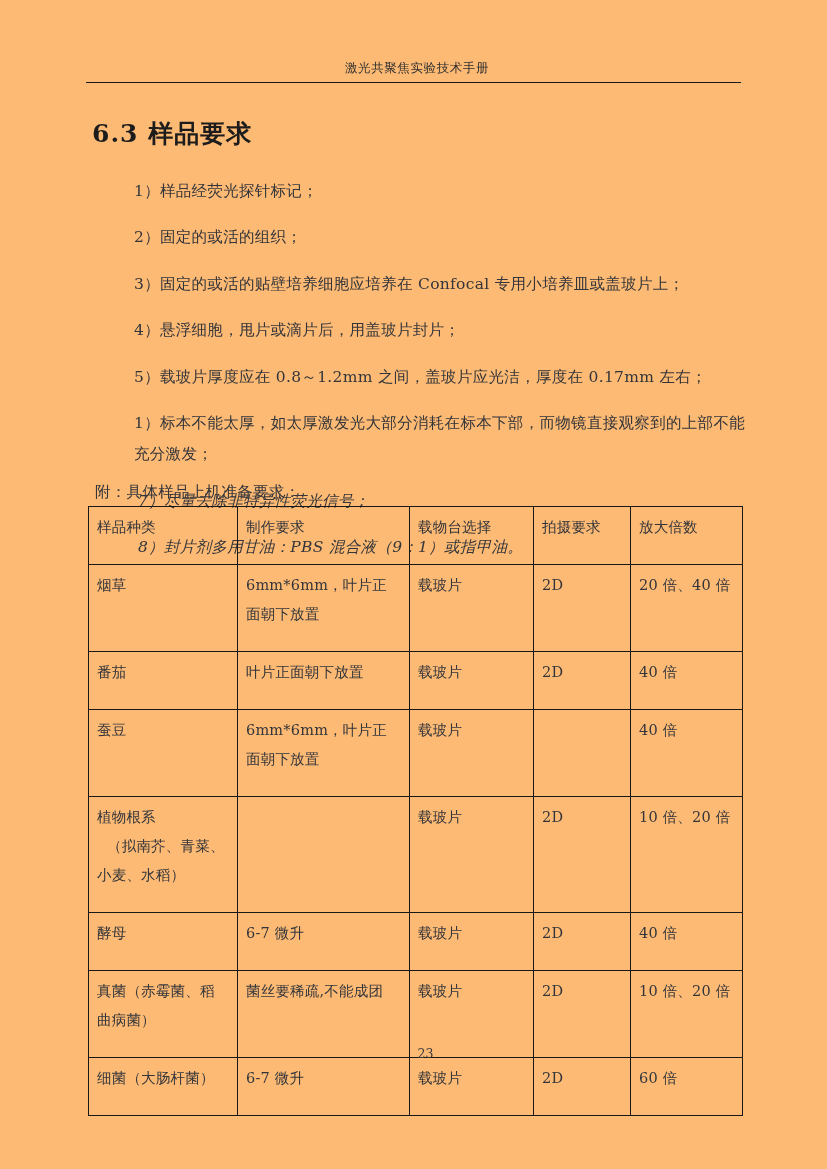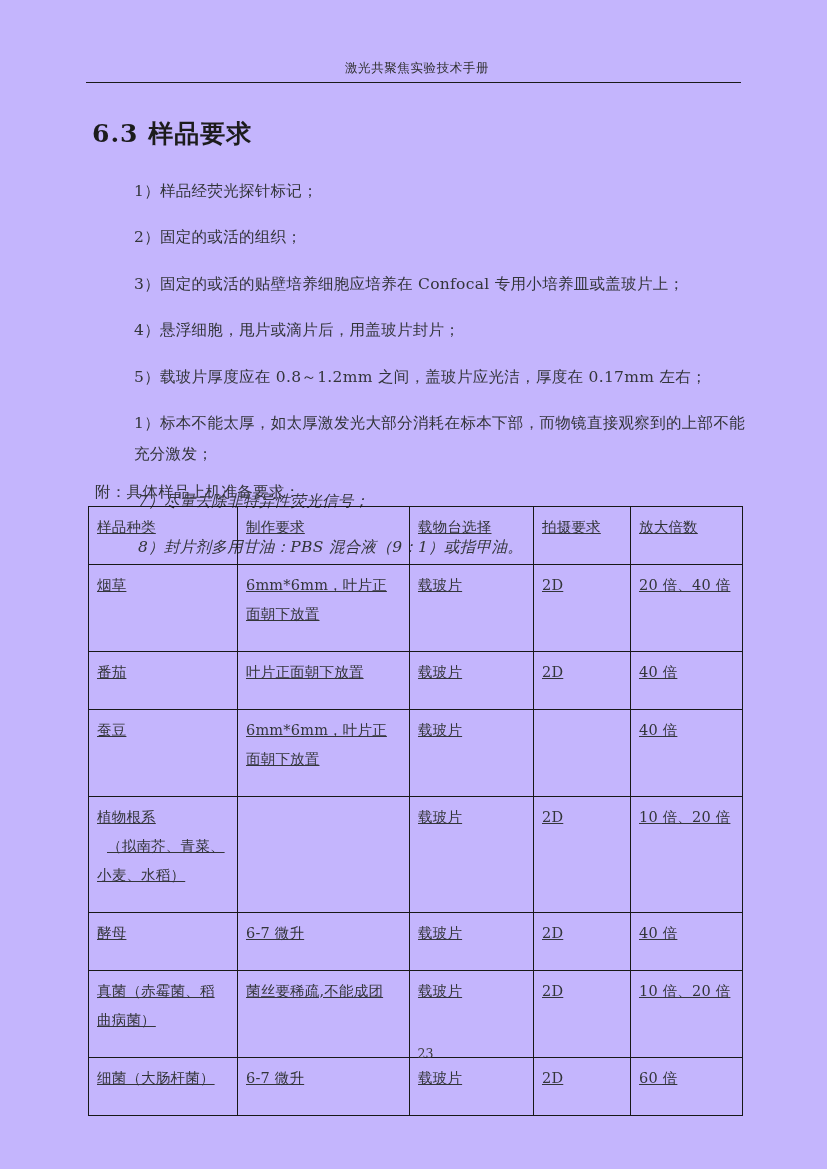--- a/index.html
+++ b/index.html
@@ -9,21 +9,21 @@
   }
   body {
     font-family: "DejaVu Serif", "Liberation Serif", serif;
     color: #2b2b2b;
   }
   .page {
     position: relative;
     width: 827px;
     height: 1169px;
     margin: 0 auto;
-    background: #c4b5fd;
+    background: #fdba74;
     box-sizing: border-box;
     overflow: hidden;
   }
 
   
   .running-header {
     position: absolute;
     top: 60px;
     left: 93px;
     width: 648px;
@@ -104,21 +104,20 @@
   .sample-table col.c3 { width: 97px; }
   .sample-table col.c4 { width: 112px; }
 
   .sample-table td {
     border: 1px solid #181818;
     padding: 6px 8px 22px 8px;
     vertical-align: top;
     line-height: 29px;
     letter-spacing: 0.2px;
     word-break: break-all;
-    text-decoration: underline;
   }
   .sample-table tr.head td {
     height: 28px;
   }
   .cell-line { display: block; }
   .cell-line.hang { padding-left: 10px; }
 
   
   .page-number {
     position: absolute;

